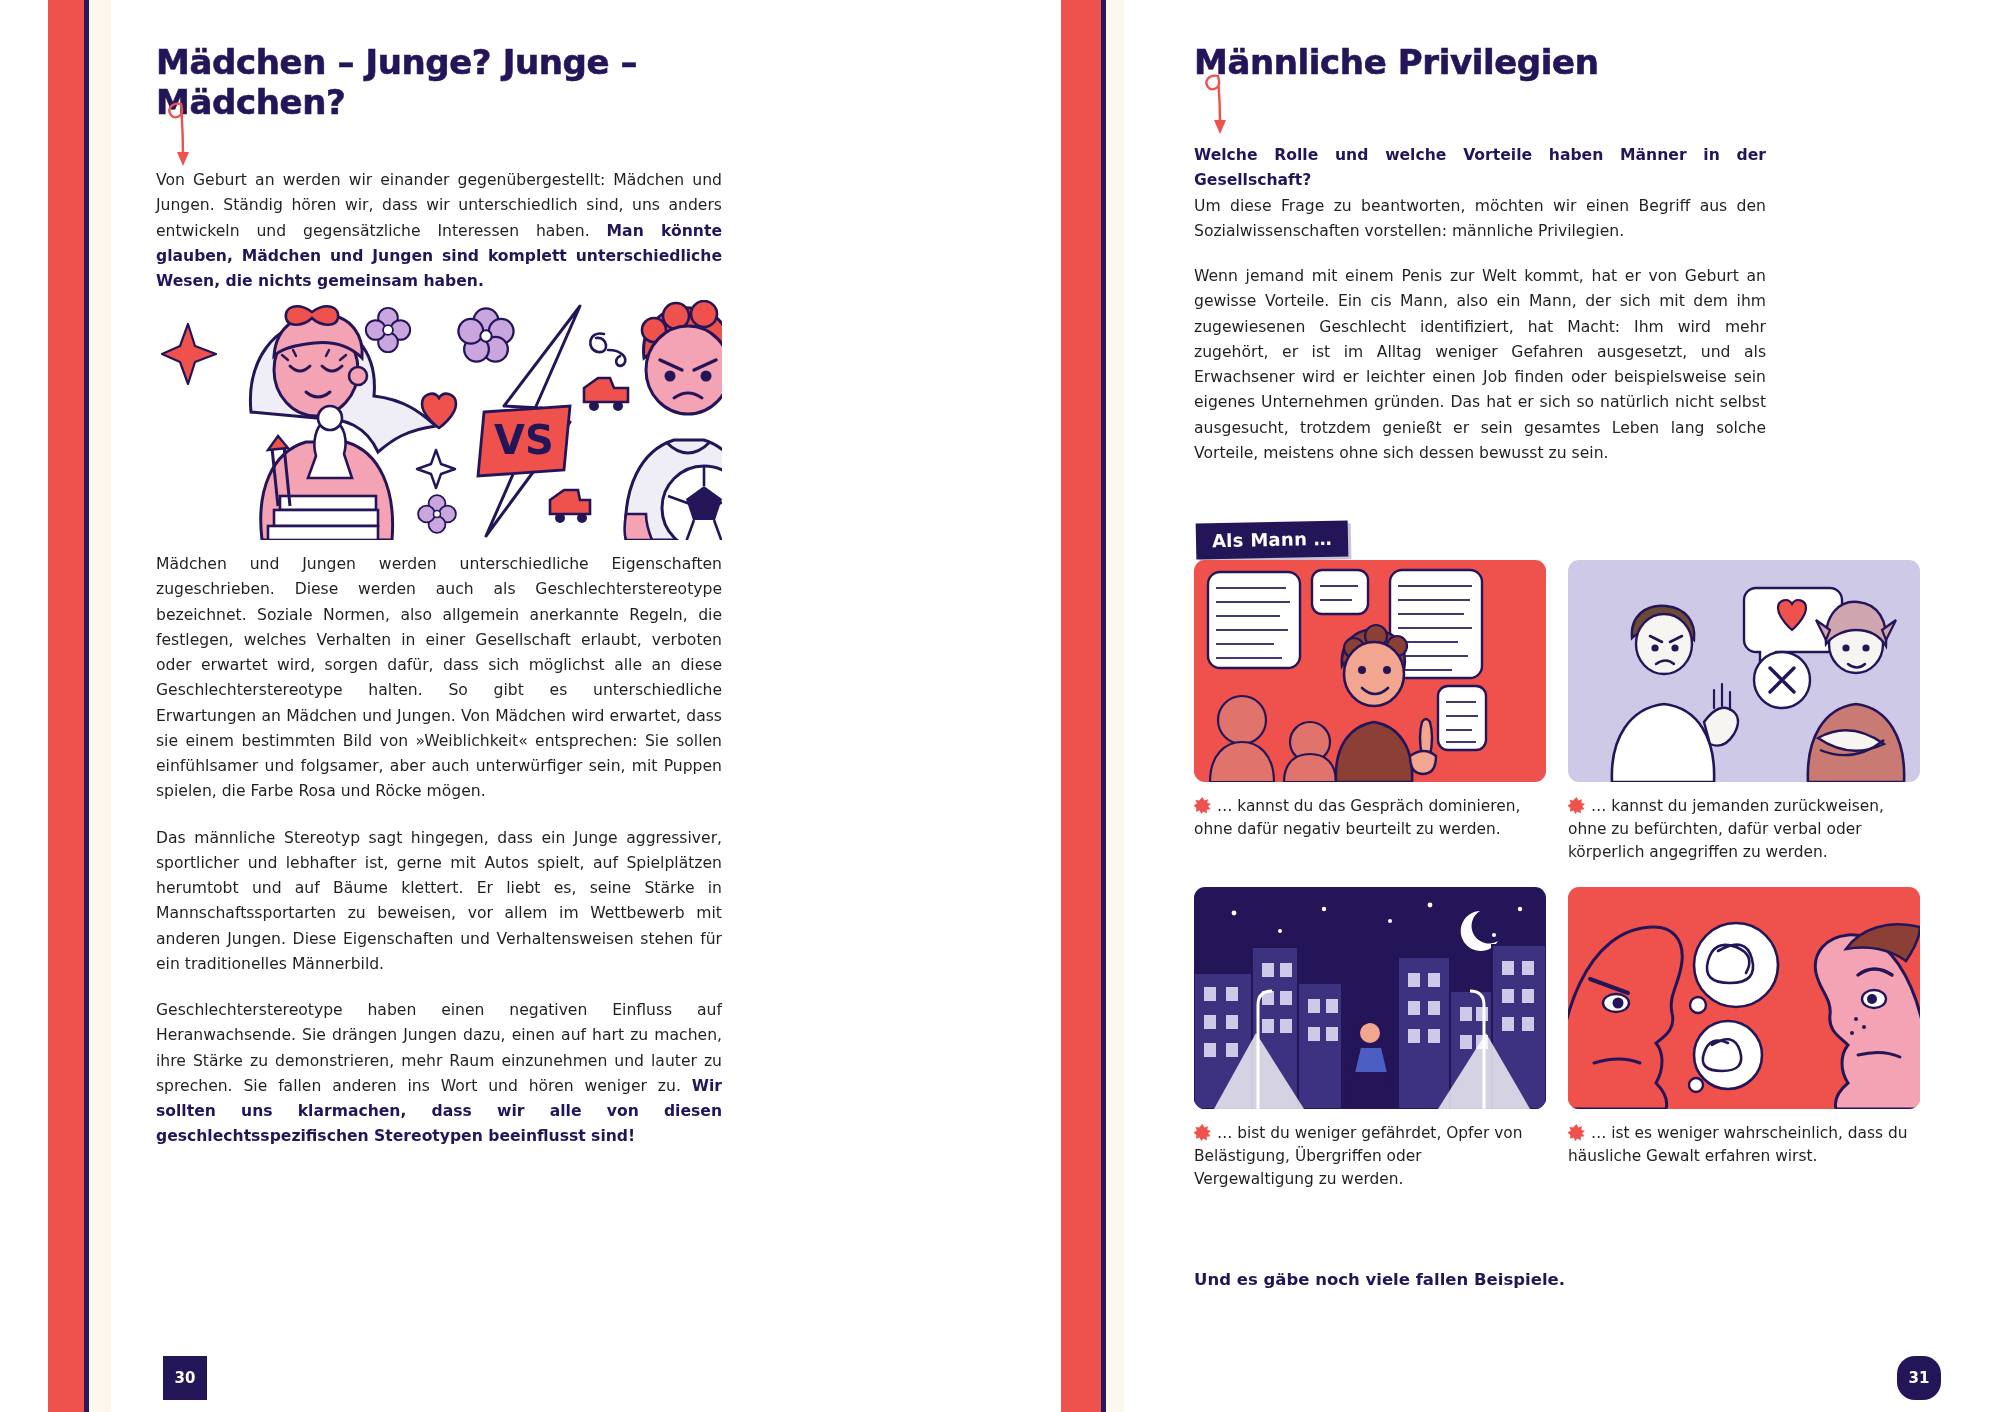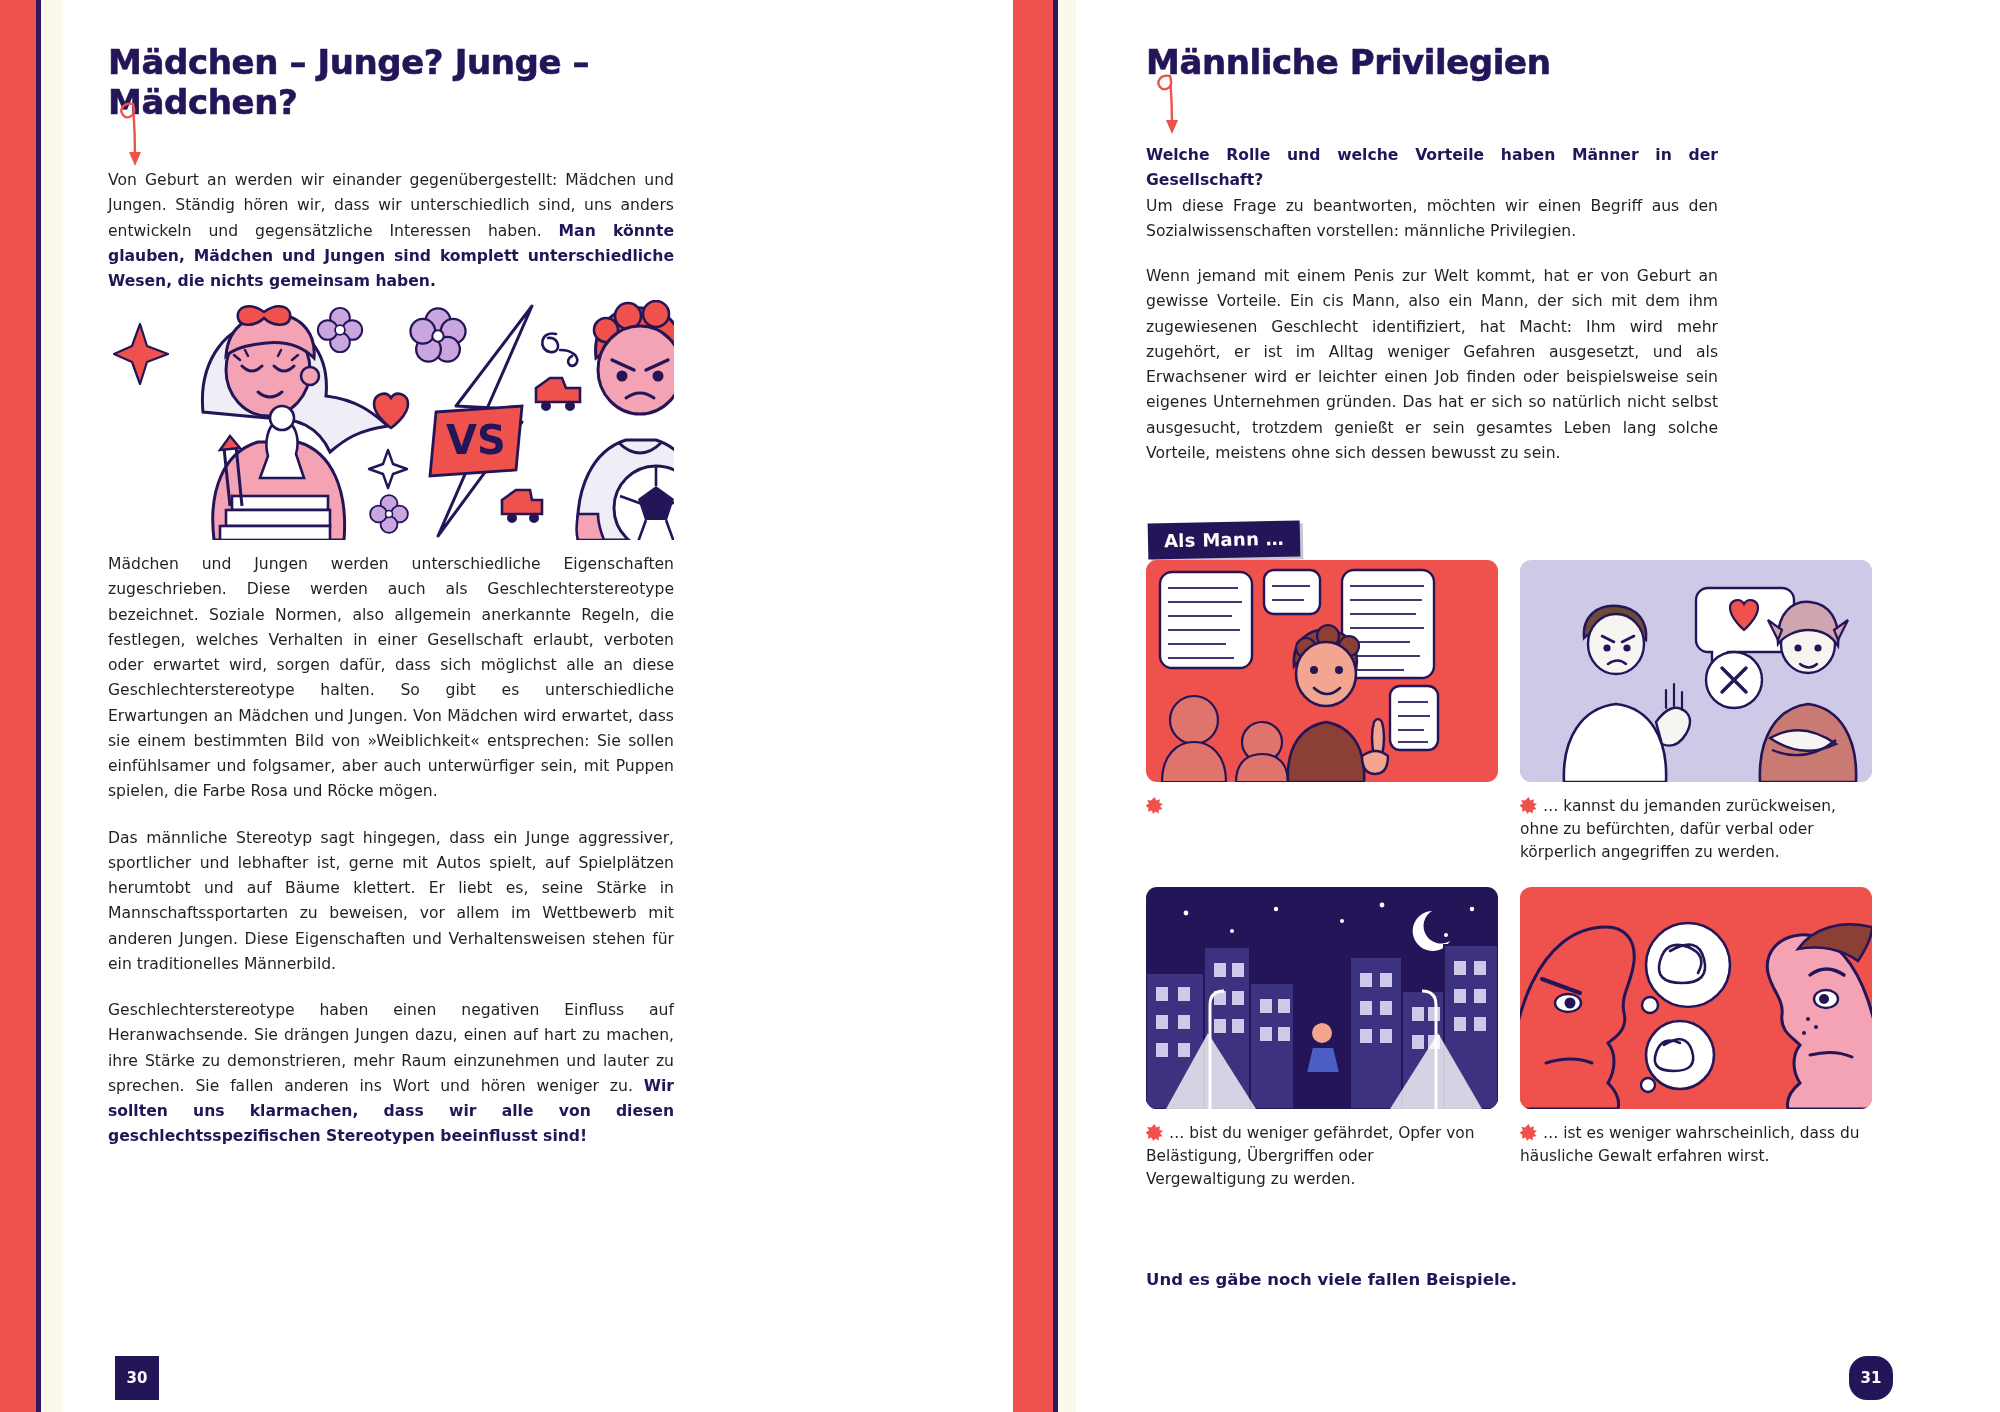--- a/index.html
+++ b/index.html
@@ -2,21 +2,21 @@
 <html lang="de"><head>
 <meta charset="utf-8">
 <style>
   html,body{margin:0;padding:0;}
   body{
     width:2000px;height:1412px;
     background:#ffffff;
     font-family:"Liberation Sans", sans-serif;
     overflow:hidden;
   }
-  .spread{position:relative;width:1732px;height:1412px;background:#ec4899;}
+  .spread{position:relative;width:1732px;height:1412px;background:#ec4899;margin-left:48px;}
 
   
   .edge{position:absolute;top:0;height:1412px;}
   .edge-red{background:#ef524c;width:36px;}
   .edge-navy{background:#2a1760;width:5px;}
   .edge-cream{background:#fbf8ee;width:22px;}
 
   .left-red{left:0;}
   .left-navy{left:36px;}
   .left-cream{left:41px;}
@@ -357,21 +357,21 @@
                 <path d="M142 222 C140 186 156 166 180 162 C204 166 220 186 218 222 Z" fill="#8c3f34" stroke="#241559" stroke-width="2.6"></path>
 
                 <path d="M228 196 q-4 -20 0 -34 q4 -6 8 0 q4 14 0 34 Z" fill="#f2a58f" stroke="#241559" stroke-width="2.4"></path>
                 <path d="M216 196 q14 -10 26 0 q0 18 -13 18 q-13 0 -13 -18 Z" fill="#f2a58f" stroke="#241559" stroke-width="2.4"></path>
               </g>
             </svg>
           </div>
           <p class="caption">
             <svg class="star" viewBox="0 0 20 20">
                 <path d="M10 0 L12.2 4 L16.5 2.5 L15.6 7 L20 8 L16.6 10.8 L19.4 14.3 L15 15 L15 19.4 L11 17.2 L8.6 20 L6.6 16 L2.4 17.3 L2.8 12.9 L-0.4 10.1 L3.4 7.6 L1.6 3.5 L6 4.2 Z" fill="#ef524c"></path>
-              </svg>
+              </svg><span>… kannst du das Gespräch dominieren, ohne dafür negativ beurteilt zu werden.</span>
           </p>
         </div>
 
         <div class="cell">
           <div class="thumb">
             <svg viewBox="0 0 352 222" width="352" height="222">
               <rect width="352" height="222" fill="#cfc9e8"></rect>
 
               <g>
                 <path d="M64 78 C62 56 78 44 98 46 C118 48 128 62 126 80 C116 70 104 66 92 68 C80 70 70 72 64 78 Z" fill="#6b4a3a" stroke="#241559" stroke-width="2.4"></path>

